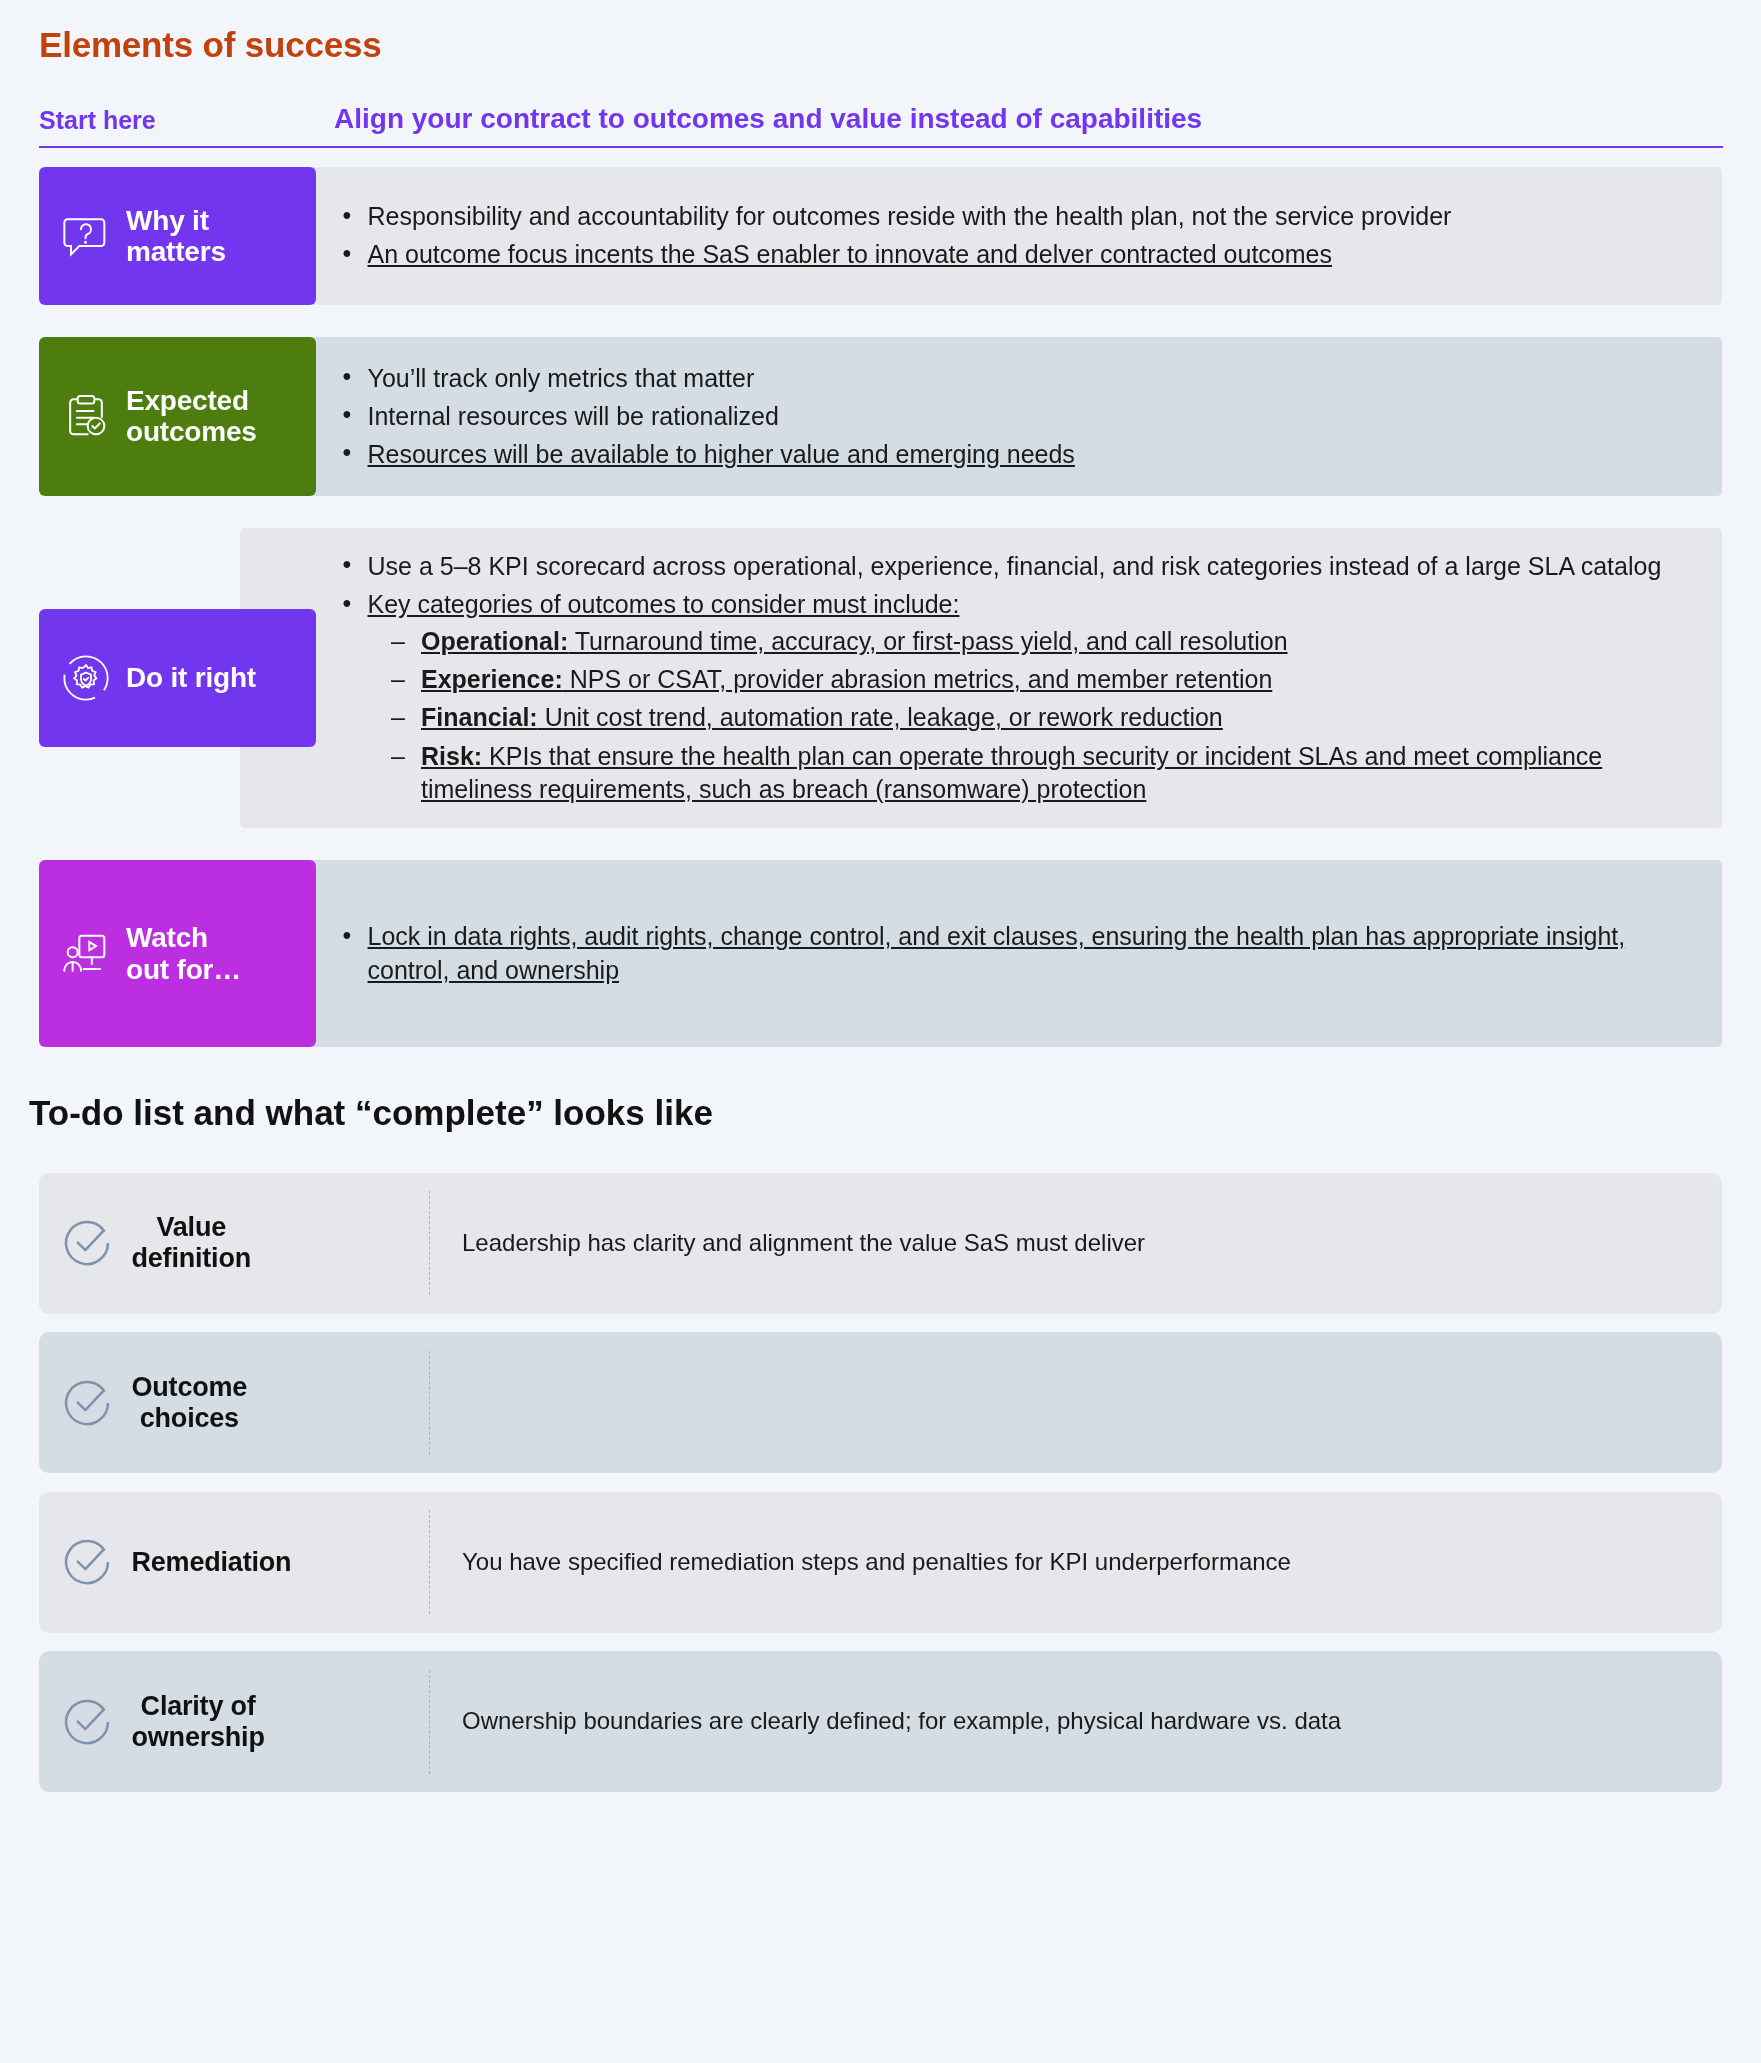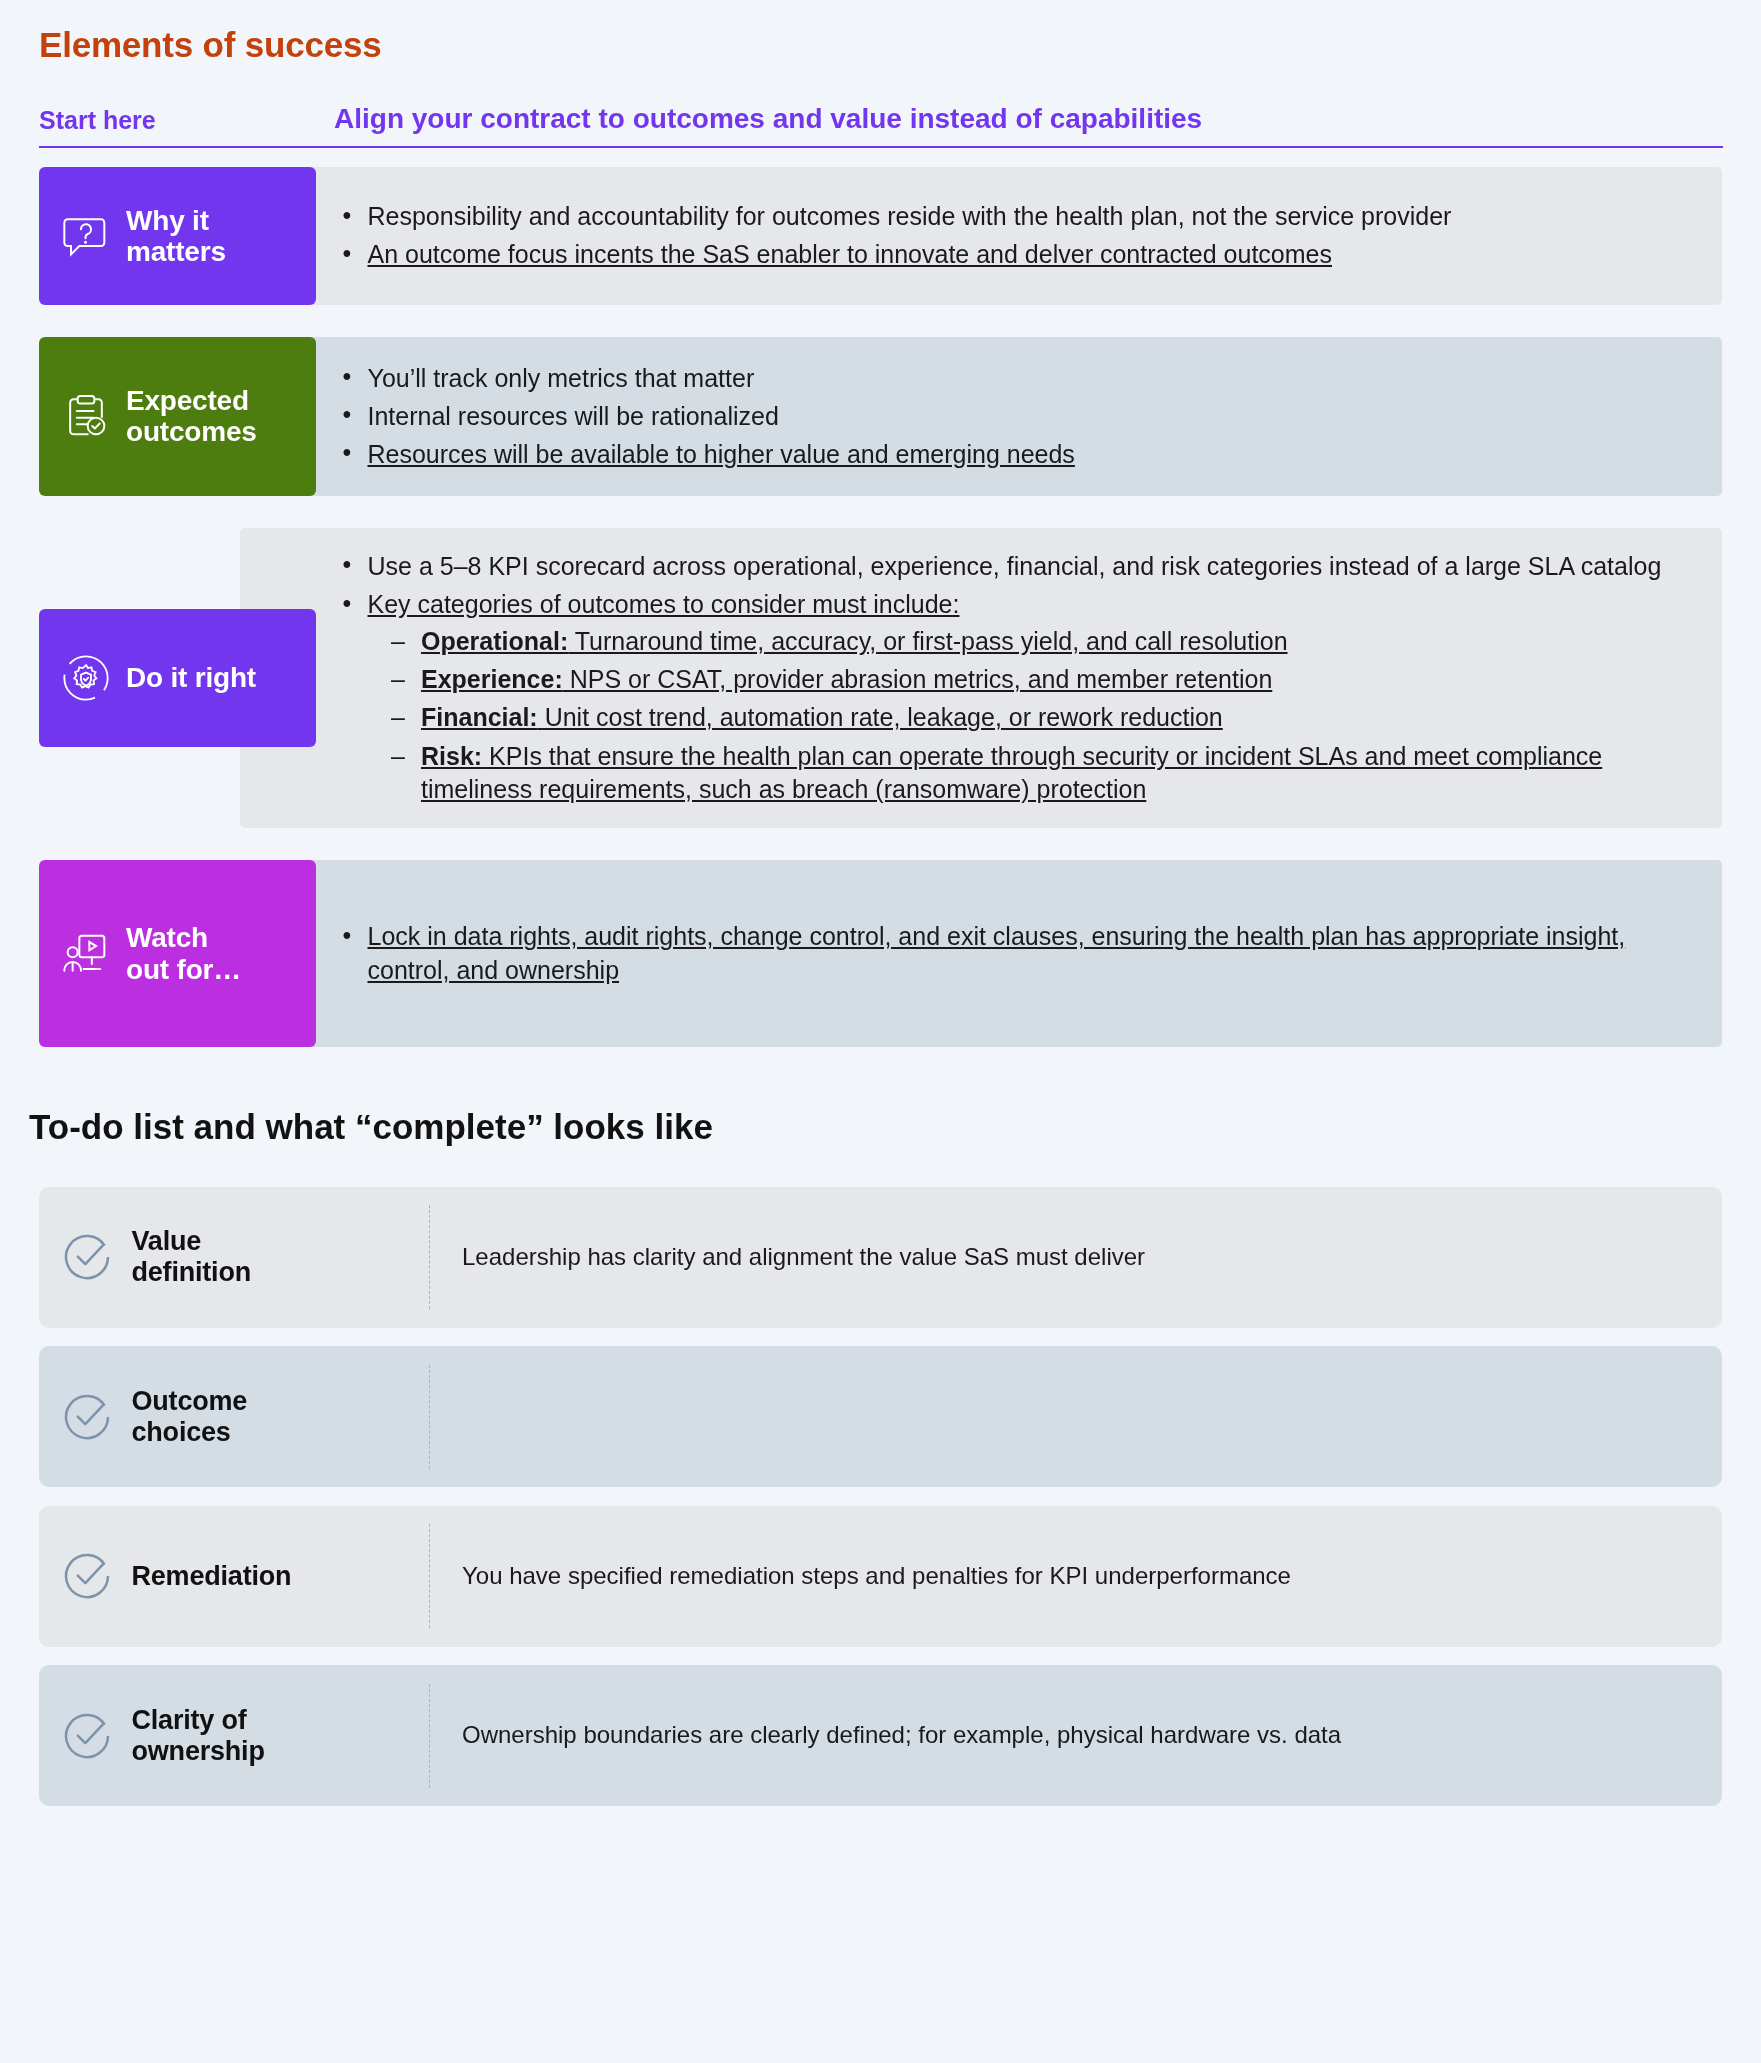--- a/index.html
+++ b/index.html
@@ -141,26 +141,26 @@
     left: 0;
     top: 0;
   }
   .lead { font-weight: bold; }
 
   
   .section-title-2 {
     font-size: 35px;
     font-weight: bold;
     color: #121212;
-    margin-top: 61px;
+    margin-top: 47px;
     margin-left: -10px;
     line-height: 1.1;
   }
 
-  .todo-wrap { margin-top: 40px; }
+  .todo-wrap { margin-top: 40px; text-align: center; }
 
   .todo-row {
     display: flex;
     align-items: stretch;
     border-radius: 10px;
     margin-bottom: 18.5px;
     min-height: 141px;
     box-sizing: border-box;
   }
   .todo-left {

